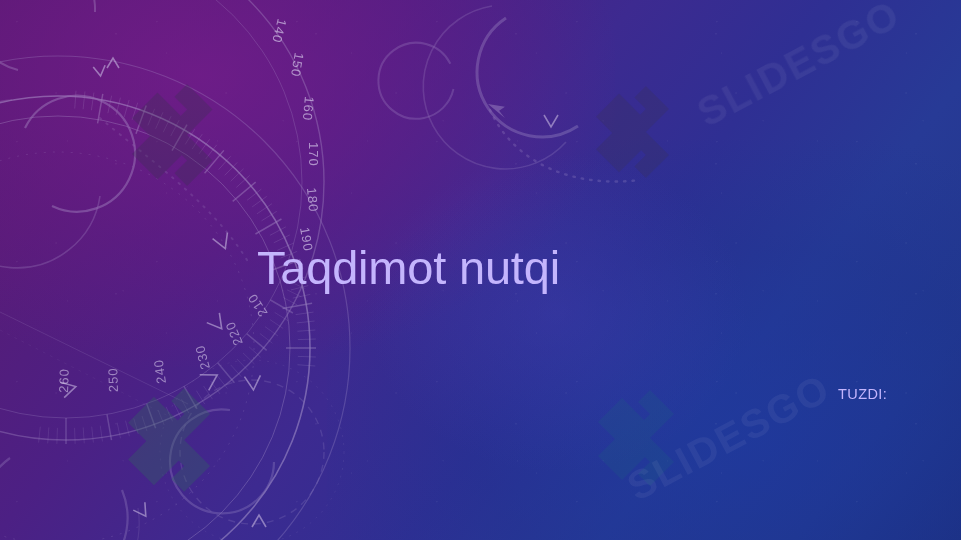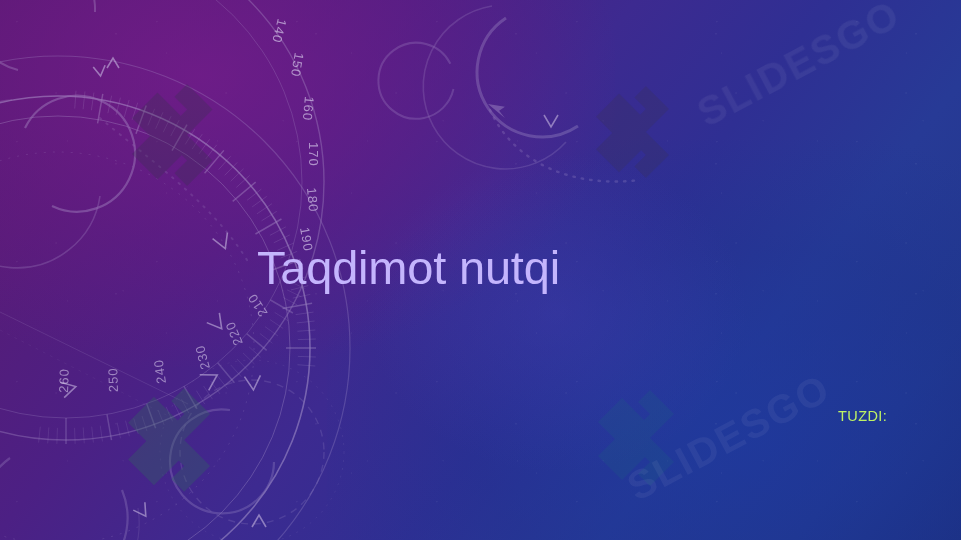--- a/index.html
+++ b/index.html
@@ -101,24 +101,23 @@
     color: #c4b5fd;
     font-weight: 400;
     white-space: nowrap;
   }
   .byline {
     position: absolute;
     left: 838px;
     top: 386px;
     font-size: 14.5px;
     letter-spacing: .4px;
-    color: #bef264;
+    color: #c4b5fd;
     font-weight: 400;
     white-space: nowrap;
-    margin-top: 22px;
   }
 </style>
 </head>
 <body>
 
 <div class="slide">
 
   <div class="bg-base"></div>
   <div class="bg-glow-purple"></div>
   <div class="bg-glow-blue"></div>

